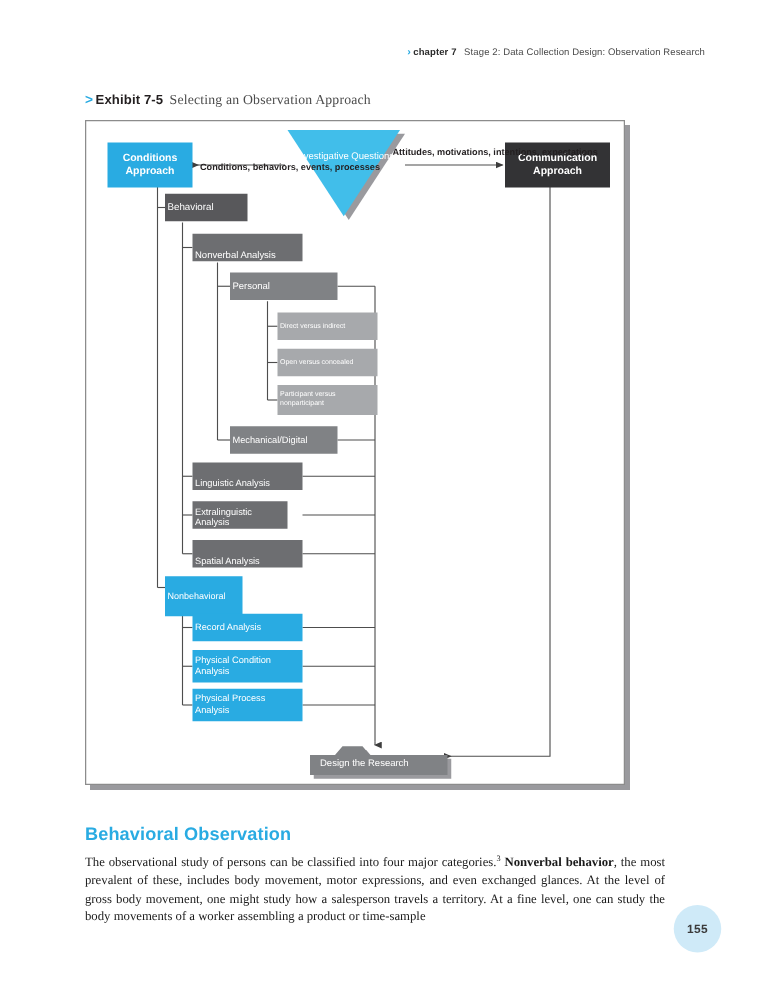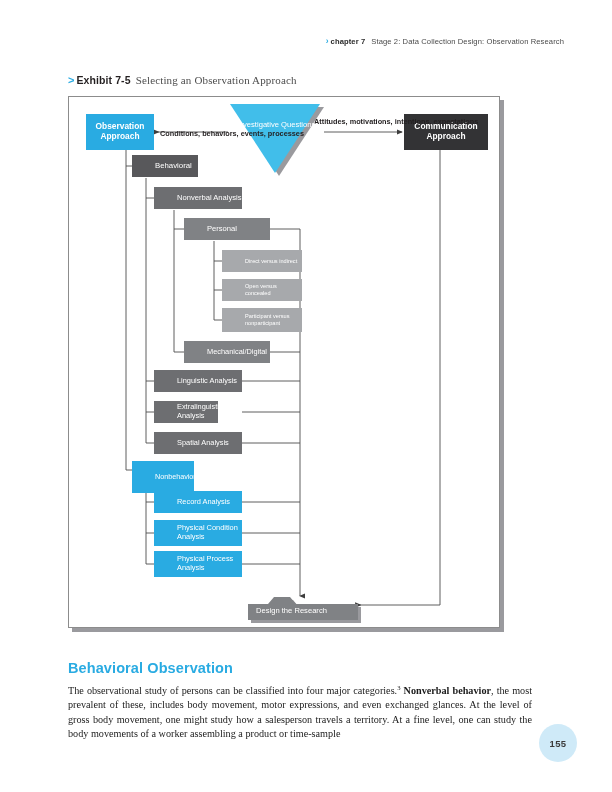--- a/index.html
+++ b/index.html
@@ -144,26 +144,26 @@
     left: 3px;
     top: 3px;
     width: 100%;
     height: 100%;
     background: rgba(140,140,145,.85);
     z-index: -1;
   }
   .n-blue      { background: #29ABE2; }
   .n-dark      { background: #333335; }
   .n-gray1     { background: #58585b; }
-  .n-gray2     { background: #6d6e71; }
+  .n-gray2     { background: #6d6e71; align-items: flex-end; }
   .n-gray3     { background: #808285; }
   .n-gray4     { background: #a7a9ac; }
 
   .center  { justify-content: center; text-align: center; }
-  .padleft { padding-left: 23px; }
+  .padleft { padding-left: 2px; }
 
   .t-bold  { font-weight: bold; }
 
   
   .tri-wrap {
     position: absolute;
     left: 160px;
     top: 8px;
     width: 96px;
     height: 72px;
@@ -311,21 +311,21 @@
         <path d="M78,406 L86,406"></path>
         <path d="M78,437 L86,437"></path>
         <path d="M78,468 L86,468"></path>
 
         <path d="M372,52 L372,509 L288,509" marker-end="url(#arrL)"></path>
       </g>
     </svg>
 
     <div class="node n-blue center t-bold" style="left:18px;top:18px;width:68px;height:36px;font-size:8.4px;">
       <span>
-        <span class="lbl">Observation</span>
+        <span class="lbl">Conditions</span>
         <span class="lbl">Approach</span>
       </span>
     </div>
 
     <div class="node n-dark center t-bold" style="left:336px;top:18px;width:84px;height:36px;font-size:8.4px;">
       <span>
         <span class="lbl">Communication</span>
         <span class="lbl">Approach</span>
       </span>
     </div>
@@ -378,21 +378,21 @@
     </div>
 
     <div class="node n-gray3 padleft" style="left:116px;top:245px;width:86px;height:22px;font-size:7.4px;">
       <span class="lbl">Mechanical/Digital</span>
     </div>
 
     <div class="node n-gray2 padleft" style="left:86px;top:274px;width:88px;height:22px;font-size:7.4px;">
       <span class="lbl">Linguistic Analysis</span>
     </div>
 
-    <div class="node n-gray2 padleft" style="left:86px;top:305px;width:64px;height:22px;font-size:7.4px;">
+    <div class="node n-gray2 padleft" style="left:86px;top:305px;width:76px;height:22px;font-size:7.4px;">
       <span class="lbl">Extralinguistic Analysis</span>
     </div>
 
     <div class="node n-gray2 padleft" style="left:86px;top:336px;width:88px;height:22px;font-size:7.4px;">
       <span class="lbl">Spatial Analysis</span>
     </div>
 
     <div class="node n-blue padleft" style="left:64px;top:365px;width:62px;height:32px;font-size:7.2px;">
       <span class="lbl">Nonbehavioral</span>
     </div>

